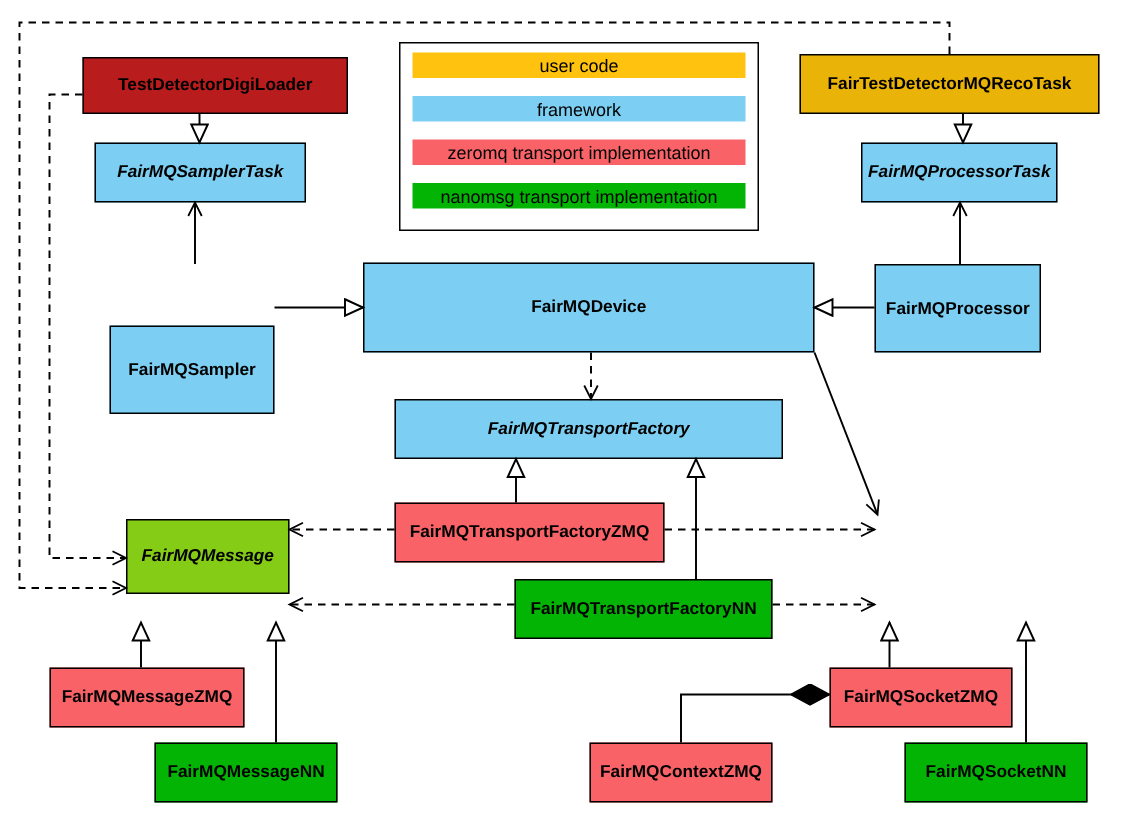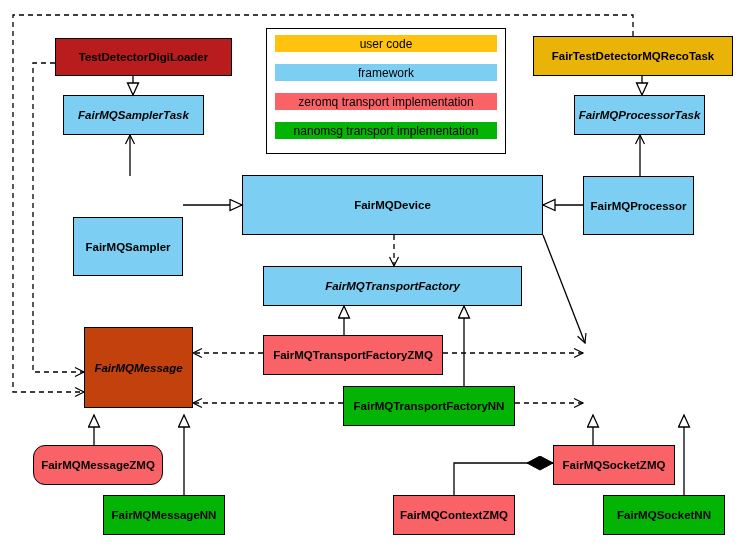--- a/index.html
+++ b/index.html
@@ -93,24 +93,24 @@
   <div class="node" style="left: 242px; top: 175px; width: 301px; height: 60px; background: rgb(124, 207, 242);">FairMQDevice</div>
 
   <div class="node" style="left: 583px; top: 176px; width: 111px; height: 59px; background: rgb(124, 207, 242);">FairMQProcessor</div>
 
   <div class="node abstract" style="left: 263px; top: 266px; width: 259px; height: 40px; background: rgb(124, 207, 242);">FairMQTransportFactory</div>
 
   <div class="node" style="left: 263px; top: 335px; width: 180px; height: 40px; background: rgb(249, 99, 103);">FairMQTransportFactoryZMQ</div>
 
   <div class="node" style="left: 343px; top: 386px; width: 172px; height: 40px; background: rgb(4, 180, 4);">FairMQTransportFactoryNN</div>
 
-  <div class="node abstract" style="left: 84px; top: 327px; width: 109px; height: 81px; background: #c2410c;">FairMQMessage</div>
+  <div class="node abstract" style="left: 84px; top: 346px; width: 109px; height: 50px; background: #84cc16;">FairMQMessage</div>
 
 
-  <div class="node" style="left: 33px; top: 445px; width: 130px; height: 40px; background: rgb(249, 99, 103); border-radius: 12px;">FairMQMessageZMQ</div>
+  <div class="node" style="left: 33px; top: 445px; width: 130px; height: 40px; background: rgb(249, 99, 103);">FairMQMessageZMQ</div>
 
   <div class="node" style="left: 103px; top: 495px; width: 122px; height: 40px; background: rgb(4, 180, 4);">FairMQMessageNN</div>
 
   <div class="node" style="left: 553px; top: 445px; width: 122px; height: 40px; background: rgb(249, 99, 103);">FairMQSocketZMQ</div>
 
   <div class="node" style="left: 393px; top: 495px; width: 122px; height: 40px; background: rgb(249, 99, 103);">FairMQContextZMQ</div>
 
   <div class="node" style="left: 603px; top: 495px; width: 122px; height: 40px; background: rgb(4, 180, 4);">FairMQSocketNN</div>
 
 </div>

